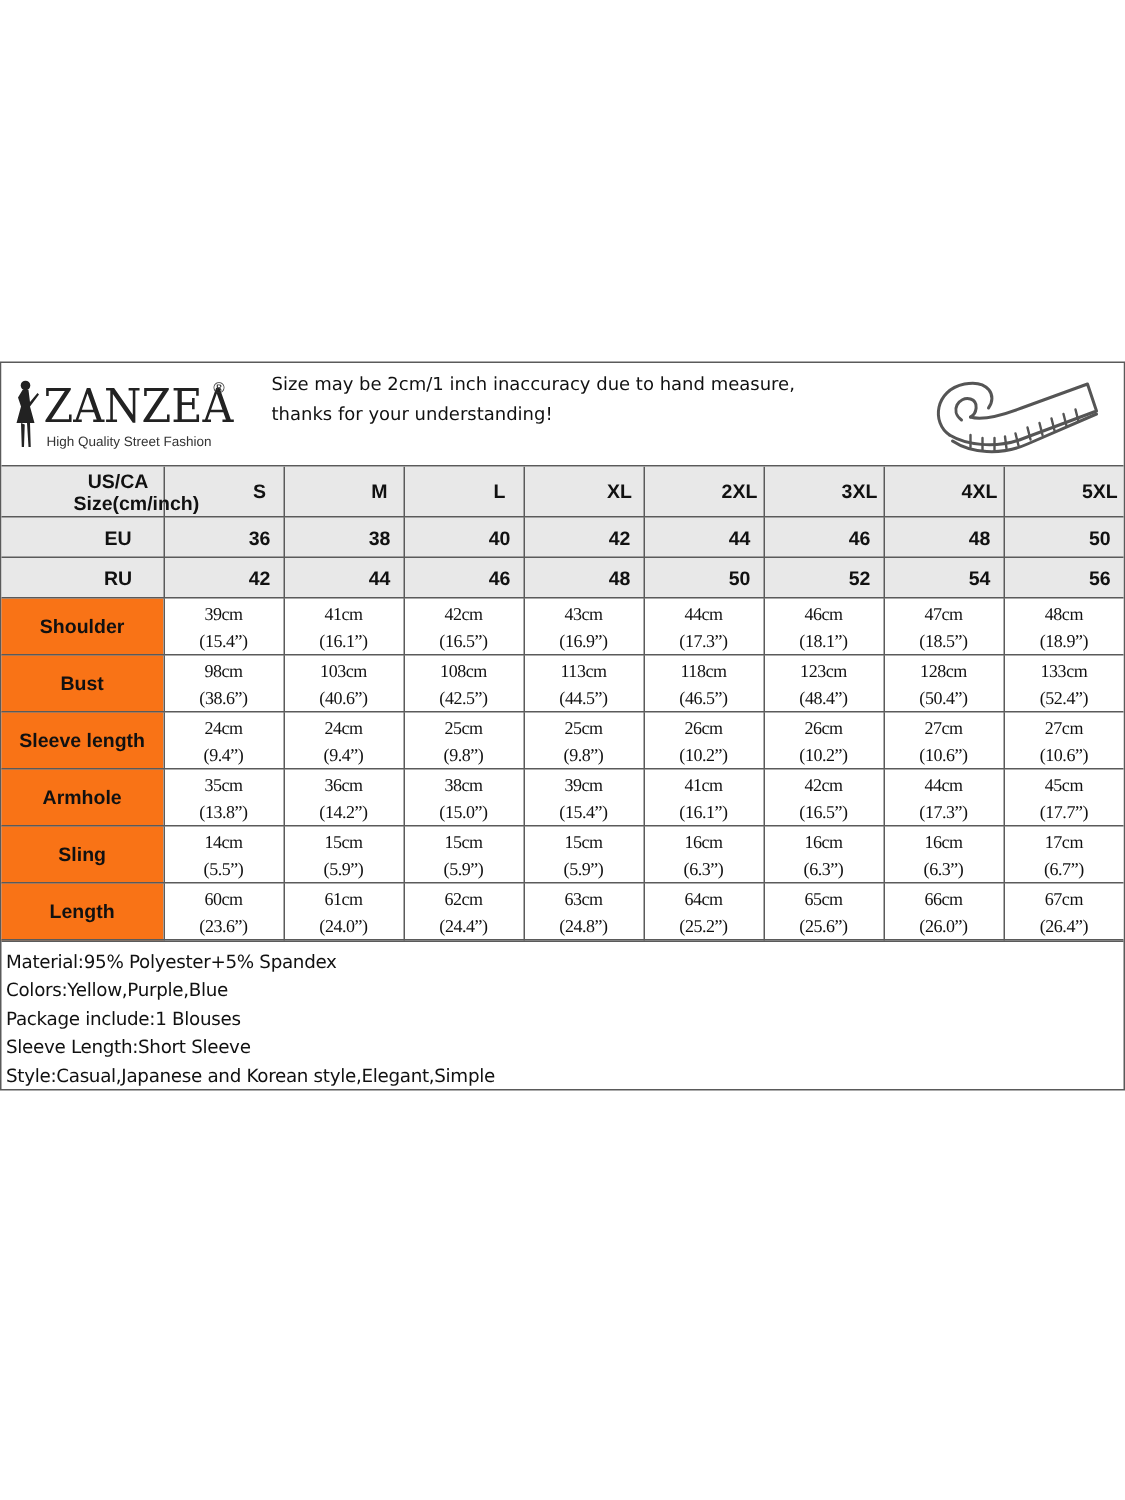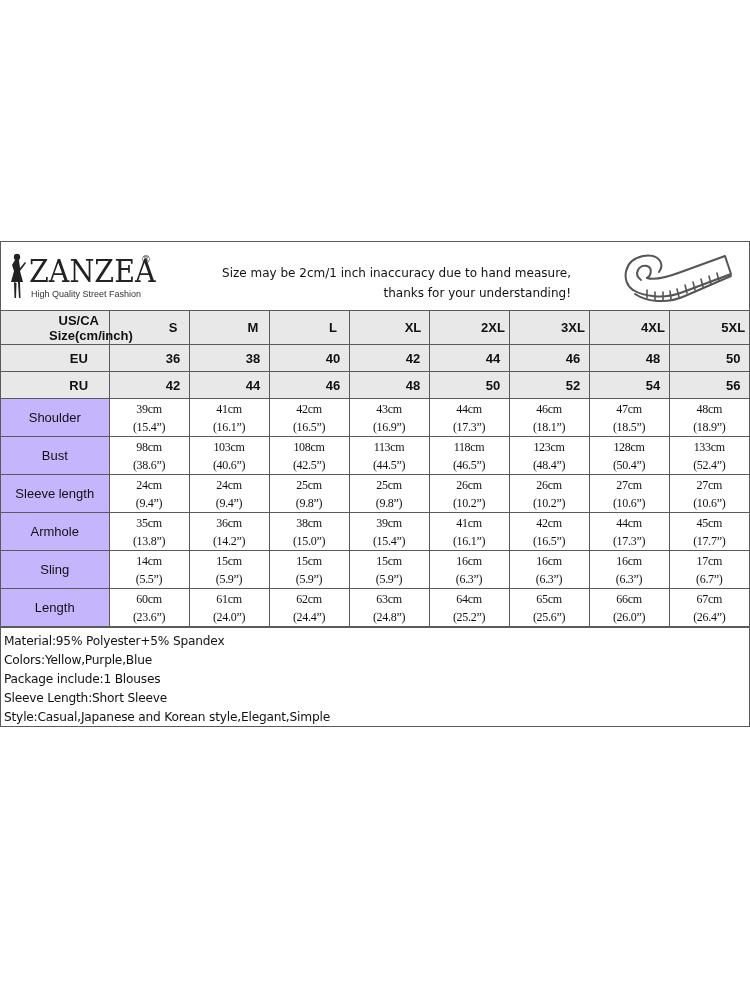--- a/index.html
+++ b/index.html
@@ -4,28 +4,28 @@
 <style>
   html, body { margin: 0; padding: 0; background: #ffffff; }
   body { width: 750px; height: 1000px; position: relative; overflow: hidden; font-family: "DejaVu Sans", sans-serif; }
   .chart { position: absolute; left: 0; top: 241px; width: 748px; border: 1px solid #5a5a5a; box-sizing: content-box; }
   .header { position: relative; height: 68px; border-bottom: 1px solid #5a5a5a; background: #fff; }
   .logo { position: absolute; left: 6px; top: 8px; width: 150px; height: 52px; }
   .logo .brand { position: absolute; left: 22px; top: 4px; font-family: "DejaVu Serif", serif; font-size: 31px; letter-spacing: 0px; color: #222; font-weight: normal; line-height: 34px; transform: scaleX(0.92); transform-origin: left; }
   .logo .reg { position: absolute; left: 134px; top: 4px; font-size: 10px; color: #333; }
   .logo .tagline { position: absolute; left: 24px; top: 39px; font-family: "Liberation Sans", sans-serif; font-size: 9px; color: #333; white-space: nowrap; }
   .logo .figure { position: absolute; left: 0; top: 2px; }
-  .notice { position: absolute; left: 180px; top: 21px; width: 390px; text-align: right; font-family: "DejaVu Sans", sans-serif; font-size: 12px; line-height: 20px; color: #111; }
+  .notice { position: absolute; left: 180px; top: 4px; width: 390px; text-align: left; font-family: "DejaVu Sans", sans-serif; font-size: 12px; line-height: 20px; color: #111; }
   .tape { position: absolute; left: 618px; top: 8px; }
   table.size { border-collapse: collapse; width: 748px; table-layout: fixed; }
   table.size td { border: 1px solid #5a5a5a; text-align: center; vertical-align: middle; padding: 0; font-family: "Liberation Sans", sans-serif; color: #111; }
   table.size tr td:first-child { border-left: none; }
   table.size tr td:last-child { border-right: none; }
   table.size tr:first-child td { border-top: none; }
-  td.rowlabel { background: #c4b5fd; font-weight: normal; font-size: 13px; margin-left: 10px; }
+  td.rowlabel { background: #f97316; font-weight: bold; font-size: 13px; margin-left: 10px; }
   tr.sizehead td, tr.intl td { background: #e8e8e8; font-weight: bold; font-size: 13px; padding-left: 48px; }
   tr.sizehead td { height: 33px; line-height: 15px; }
   tr.intl td { height: 26px; }
   tr.meas td { height: 37px; }
   tr.meas td.val { font-family: Liberation Serif, serif; font-size: 12px; line-height: 18px; background: #fff; letter-spacing: -0.3px; }
   .notes { border-top: 1px solid #5a5a5a; padding: 4px 0 0 3px; height: 99px; box-sizing: border-box; font-family: "DejaVu Sans", sans-serif; font-size: 12.2px; line-height: 19px; color: #111; letter-spacing: -0.2px; }
   .notes div { white-space: nowrap; }
 </style>
 </head>
 <body>

